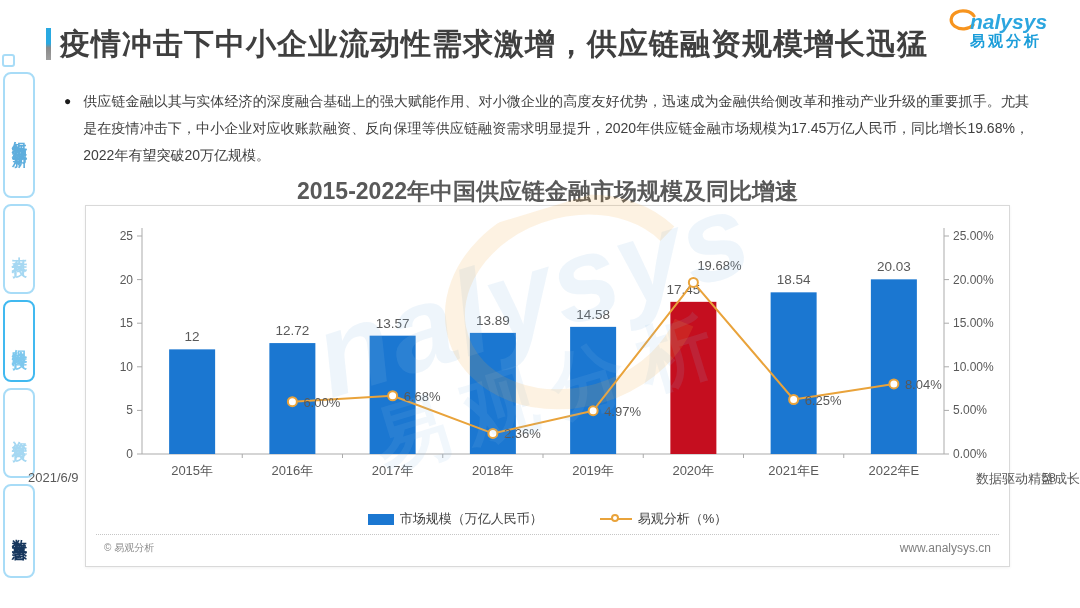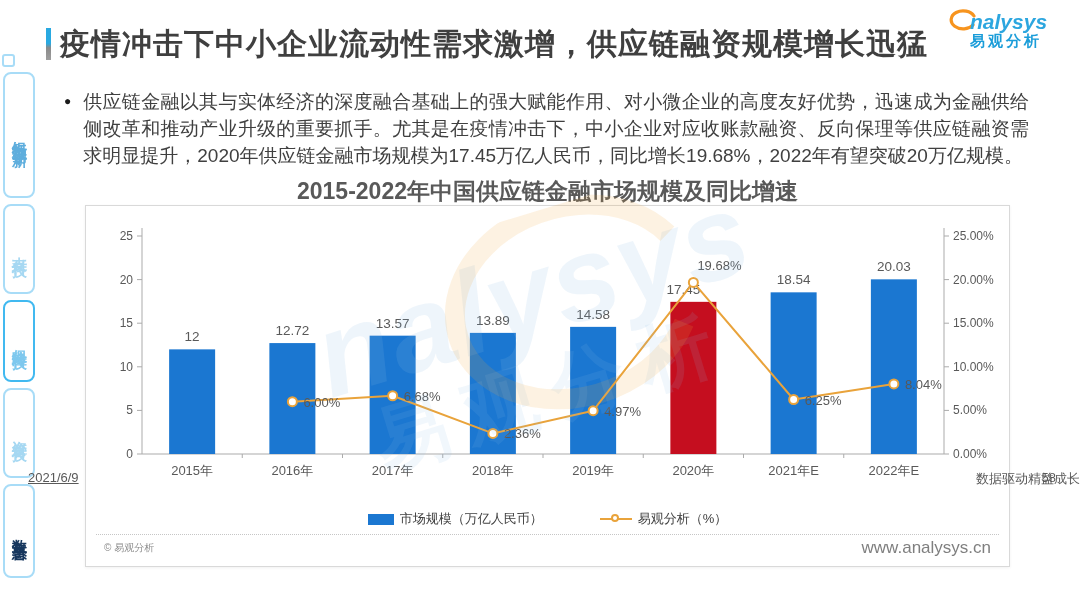--- a/index.html
+++ b/index.html
@@ -15,21 +15,21 @@
 
   
   .logo { position:absolute; right:6px; top:8px; width:128px; z-index:1; }
   .logo-row { display:flex; align-items:flex-end; }
   .logo-en { font-size:21px; font-weight:bold; font-style:italic; color:#2ca6df; margin-left:-6px; }
   .logo-cn { font-size:15px; font-weight:bold; color:#1b9dd9; letter-spacing:3px; margin-left:24px; margin-top:-2px; }
 
   
   .bullet-row { position:absolute; left:64px; top:88px; width:965px; display:flex; }
   .bullet-dot { font-size:12px; color:#1a1a1a; margin:6px 12px 0 0; }
-  .bullet-text { font-size:19px; color:#404040; line-height:27px; text-align:justify; }
+  .bullet-text { font-size:14px; color:#404040; line-height:27px; text-align:justify; }
 
   
   .chart-title { position:absolute; left:85px; top:176px; width:925px; text-align:center;
     font-size:23px; font-weight:bold; color:#595959; }
 
   
   .card { position:absolute; left:85px; top:205px; width:925px; height:362px;
     background:#fff; border:1px solid #d9d9d9; box-shadow:0 1px 3px rgba(0,0,0,0.06); }
   .watermark { position:absolute; left:235px; top:18px; transform:rotate(-17deg);
     pointer-events:none; z-index:3; }
@@ -43,35 +43,35 @@
     justify-content:center; align-items:center; gap:57px; z-index:4; }
   .legend-item { display:flex; align-items:center; gap:6px; font-size:13px; color:#404040; }
   .sw-bar { width:26px; height:11px; display:inline-block; }
   .sw-line { position:relative; width:32px; height:2px; display:inline-block; }
   .sw-line i { position:absolute; left:11px; top:-4px; width:8px; height:8px; border-radius:50%;
     background:#fff; border:2px solid; display:block; }
   .card-footer { position:absolute; left:10px; right:10px; bottom:5px; height:27px;
     border-top:1px dotted #c6c6c6; display:flex; justify-content:space-between;
     align-items:center; padding:0 8px; z-index:4; }
   .copyright { font-size:10px; color:#8c8c8c; }
-  .website { font-size:17px; color:#7f7f7f; text-decoration:none; }
+  .website { font-size:12px; color:#7f7f7f; text-decoration:none; }
 
   
   .corner-box { position:absolute; left:2px; top:54px; width:13px; height:13px;
     border:2px solid #a8dcf7; border-radius:3px; background:#fff; }
   .sidebar { position:absolute; left:3px; top:72px; width:32px; }
   .side-tab { width:32px; border:2px solid #a8dcf7; border-radius:8px; margin-bottom:6px;
     display:flex; align-items:center; justify-content:center;
     writing-mode:vertical-rl; text-orientation:upright;
     font-size:15px; font-weight:bold; letter-spacing:2px; background:#fff; cursor:pointer; }
 
   
   .page-footer { position:absolute; left:0; right:0; bottom:8px; height:18px;
     font-size:13px; color:#595959; }
-  .footer-date { position:absolute; left:28px;text-decoration:underline; }
+  .footer-date { position:absolute; left:28px; }
   .footer-slogan { position:absolute; left:0; right:0; text-align:right; }
   .footer-page { position:absolute; right:24px; }
 
   svg text { font-family:"Liberation Sans","DejaVu Sans",sans-serif; }
 </style>
 </head>
 <body>
 
 <div class="slide">
 

